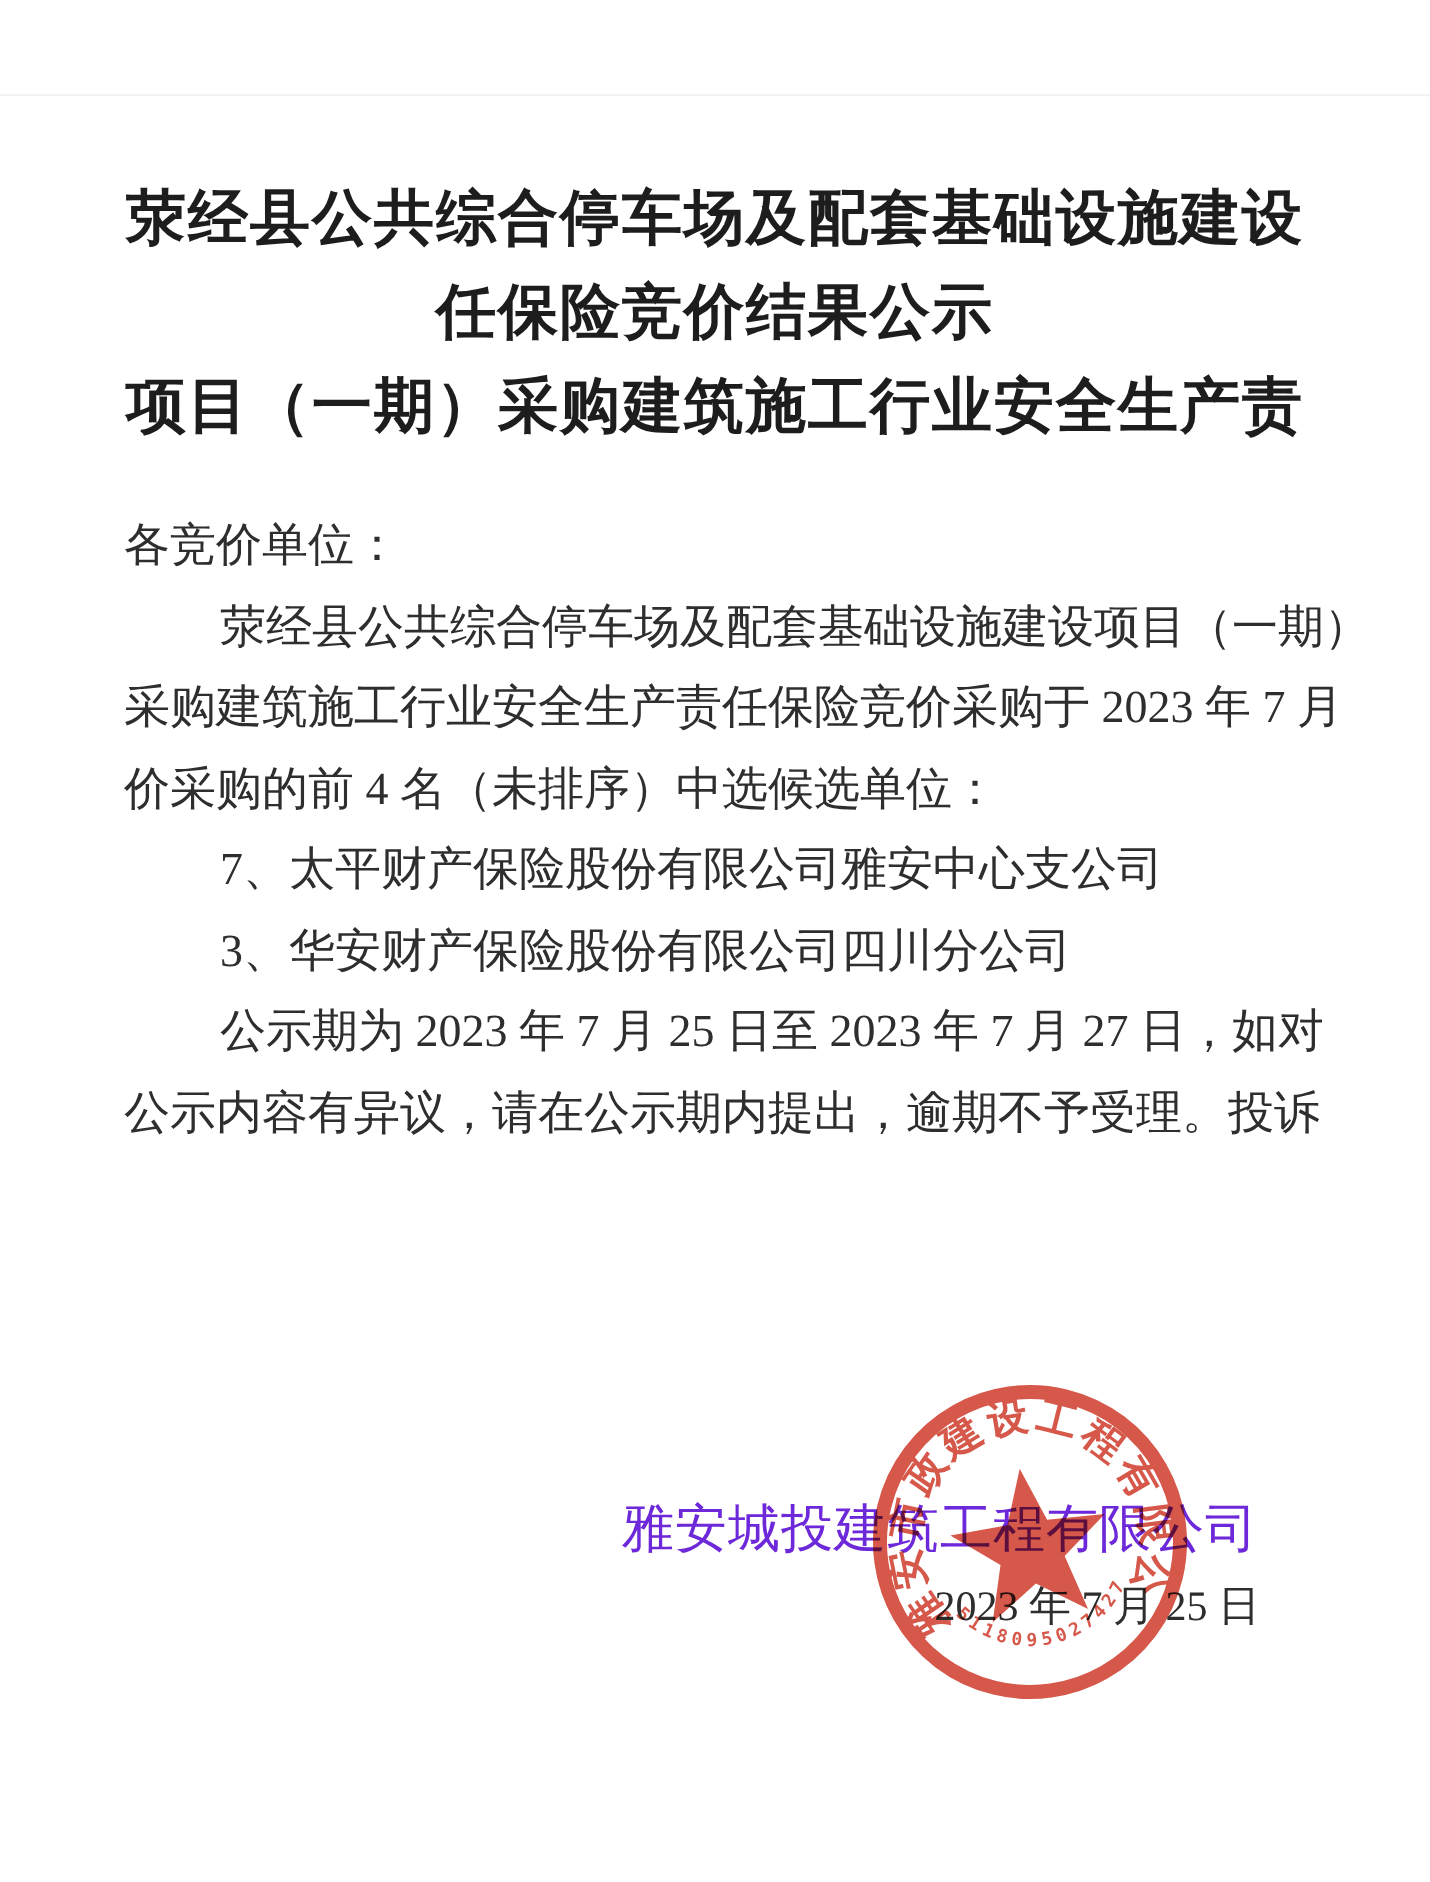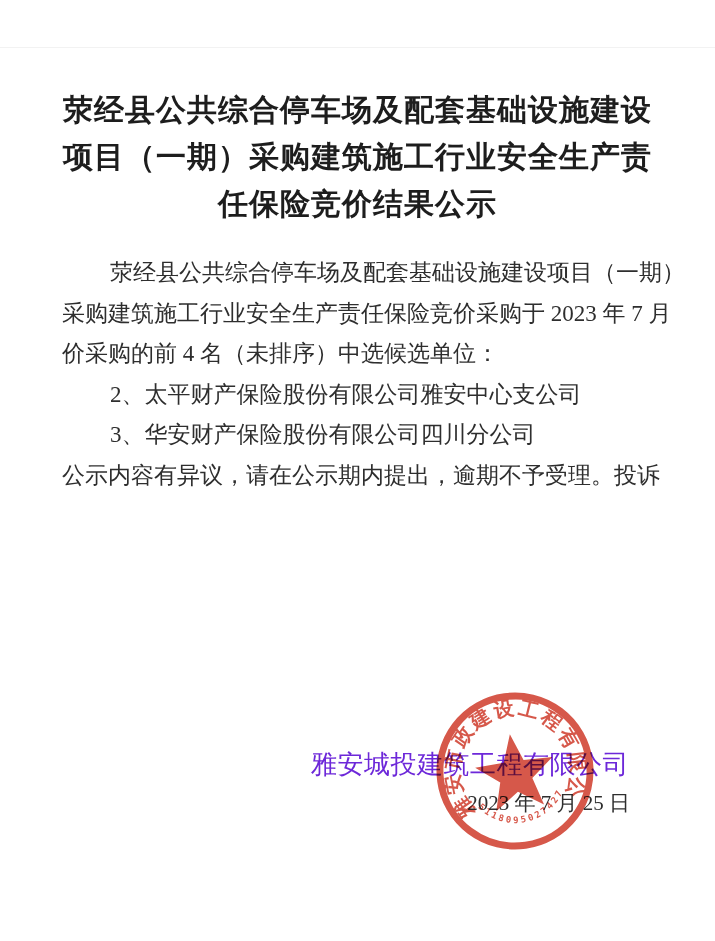--- a/index.html
+++ b/index.html
@@ -82,30 +82,32 @@
 </style>
 </head>
 <body>
 
 <div class="page">
 
   <div class="scan-line"></div>
 
   <h1 class="title">
     <span class="tl">荥经县公共综合停车场及配套基础设施建设</span>
+    <span class="tl">任保险竞价结果公示</span>
     <span class="tl">项目（一期）采购建筑施工行业安全生产责</span>
-    <span class="tl">任保险竞价结果公示</span>
   </h1>
 
   <div class="body-text">
+    <div class="line">各竞价单位：</div>
     <div class="line indent">荥经县公共综合停车场及配套基础设施建设项目（一期）</div>
     <div class="line">采购建筑施工行业安全生产责任保险竞价采购于 2023 年 7 月</div>
     <div class="line">价采购的前 4 名（未排序）中选候选单位：</div>
-    <div class="line indent">2、太平财产保险股份有限公司雅安中心支公司</div>
+    <div class="line indent">7、太平财产保险股份有限公司雅安中心支公司</div>
     <div class="line indent">3、华安财产保险股份有限公司四川分公司</div>
+    <div class="line indent">公示期为 2023 年 7 月 25 日至 2023 年 7 月 27 日，如对</div>
     <div class="line">公示内容有异议，请在公示期内提出，逾期不予受理。投诉</div>
   </div>
 
   <div class="sig-company">雅安城投建筑工程有限公司</div>
   <div class="sig-date">2023 年 7 月 25 日</div>
 
   <div class="seal">
     <svg viewBox="0 0 162 162" width="162" height="162" xmlns="http://www.w3.org/2000/svg" xmlns:xlink="http://www.w3.org/1999/xlink">
       <circle cx="81" cy="81" r="75" fill="none" stroke-width="7" stroke="#cf3a2a"></circle>
       <path id="sealRingPath" d="M 38.1 117.0 A 56 56 0 1 1 123.9 117.0" fill="none"></path>

